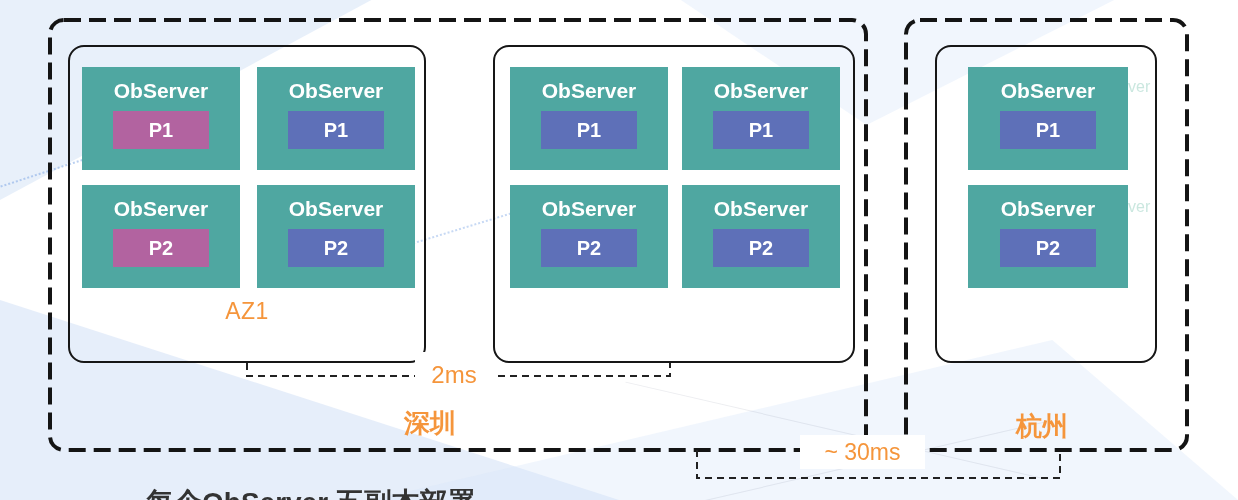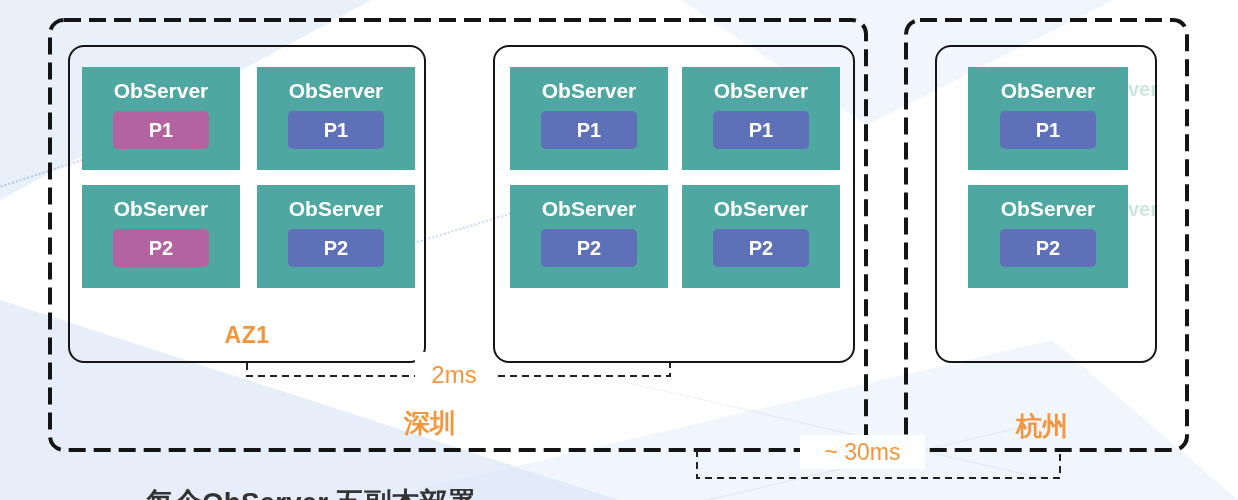--- a/index.html
+++ b/index.html
@@ -22,33 +22,33 @@
   .gl1{left:620px;top:430px;width:430px;transform:rotate(13deg);}
   .gl2{left:620px;top:470px;width:430px;transform:rotate(-13deg);}
   
   .wires{position:absolute;left:0;top:0;z-index:1;}
   
   .az{
     position:absolute;z-index:2;border:2.5px solid #161616;border-radius:16px;
     background:transparent;box-sizing:border-box;
   }
   .az-label{
-    position:absolute;left:0;right:0;bottom:12px;text-align:center;
-    color:#F5953B;font-size:23px;font-weight:bold;letter-spacing:.5px;
+    position:absolute;left:0;right:0;bottom:36px;text-align:center;
+    color:#F5953B;font-size:23px;font-weight:normal;letter-spacing:.5px;
   }
   
   .card{
     position:absolute;width:158px;height:103px;background:#4FA7A1;
     display:flex;flex-direction:column;align-items:center;box-sizing:border-box;
     padding-top:12px;
   }
   .card.wide{width:160px;}
   .card-title{color:#fff;font-weight:bold;font-size:21px;line-height:24px;}
   .badge{
-    margin-top:8px;width:96px;height:38px;border-radius:5px;
+    margin-top:8px;width:96px;height:38px;border-radius:0;
     display:flex;align-items:center;justify-content:center;
     color:#fff;font-weight:bold;font-size:20px;
   }
   .badge.pink{background:#B263A0;}
   .badge.purple{background:#5E70B8;}
   
   .chip{
     position:absolute;z-index:3;background:#ffffff;display:flex;
     align-items:center;justify-content:center;
     color:#F5953B;font-weight:normal;
@@ -58,21 +58,21 @@
   
   .city{
     position:absolute;z-index:3;width:124px;text-align:center;
     color:#F5953B;font-weight:bold;font-size:26px;
   }
   .city-shenzhen{left:368px;top:406px;}
   .city-hangzhou{left:980px;top:409px;}
   
   .ghost{
     position:absolute;z-index:1;color:rgba(123,194,175,.40);
-    font-weight:bold;font-size:20px;
+    font-weight:normal;font-size:16px;
   }
   .ghost1{left:1128px;top:78px;}
   .ghost2{left:1128px;top:198px;}
   
   .caption{
     position:absolute;z-index:3;left:146px;top:484px;
     color:#333;font-weight:bold;font-size:28px;white-space:nowrap;
   }
 </style>
 </head>

